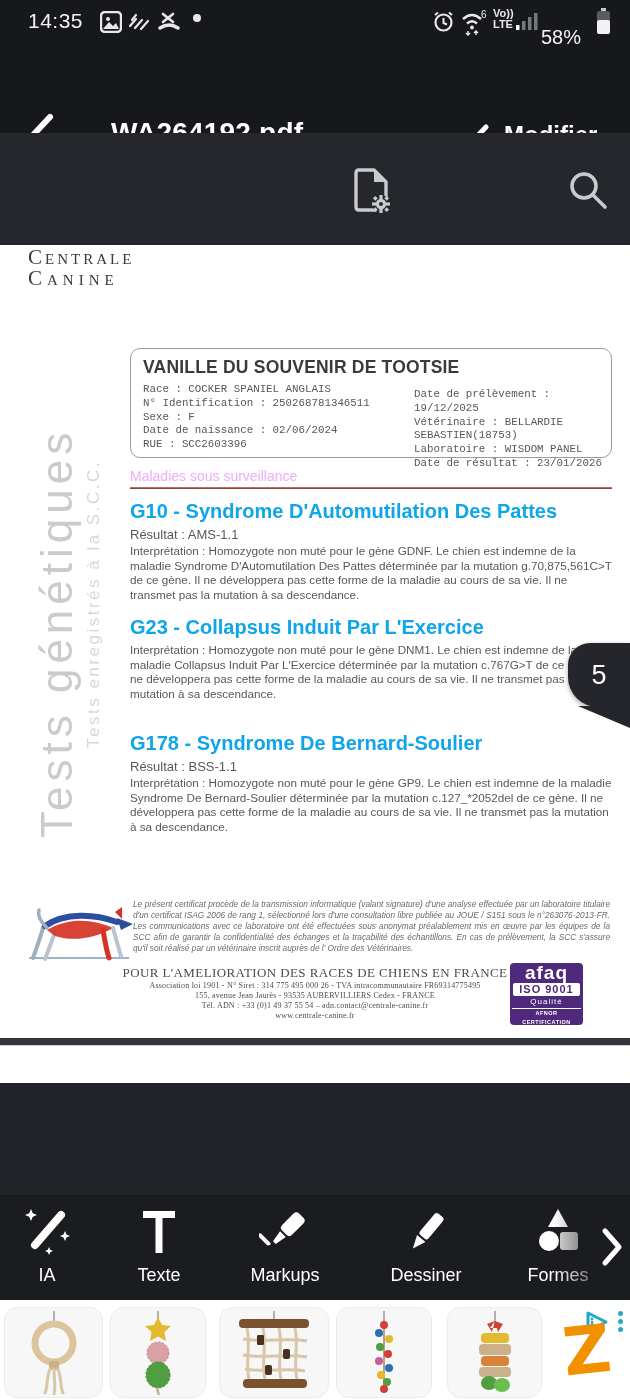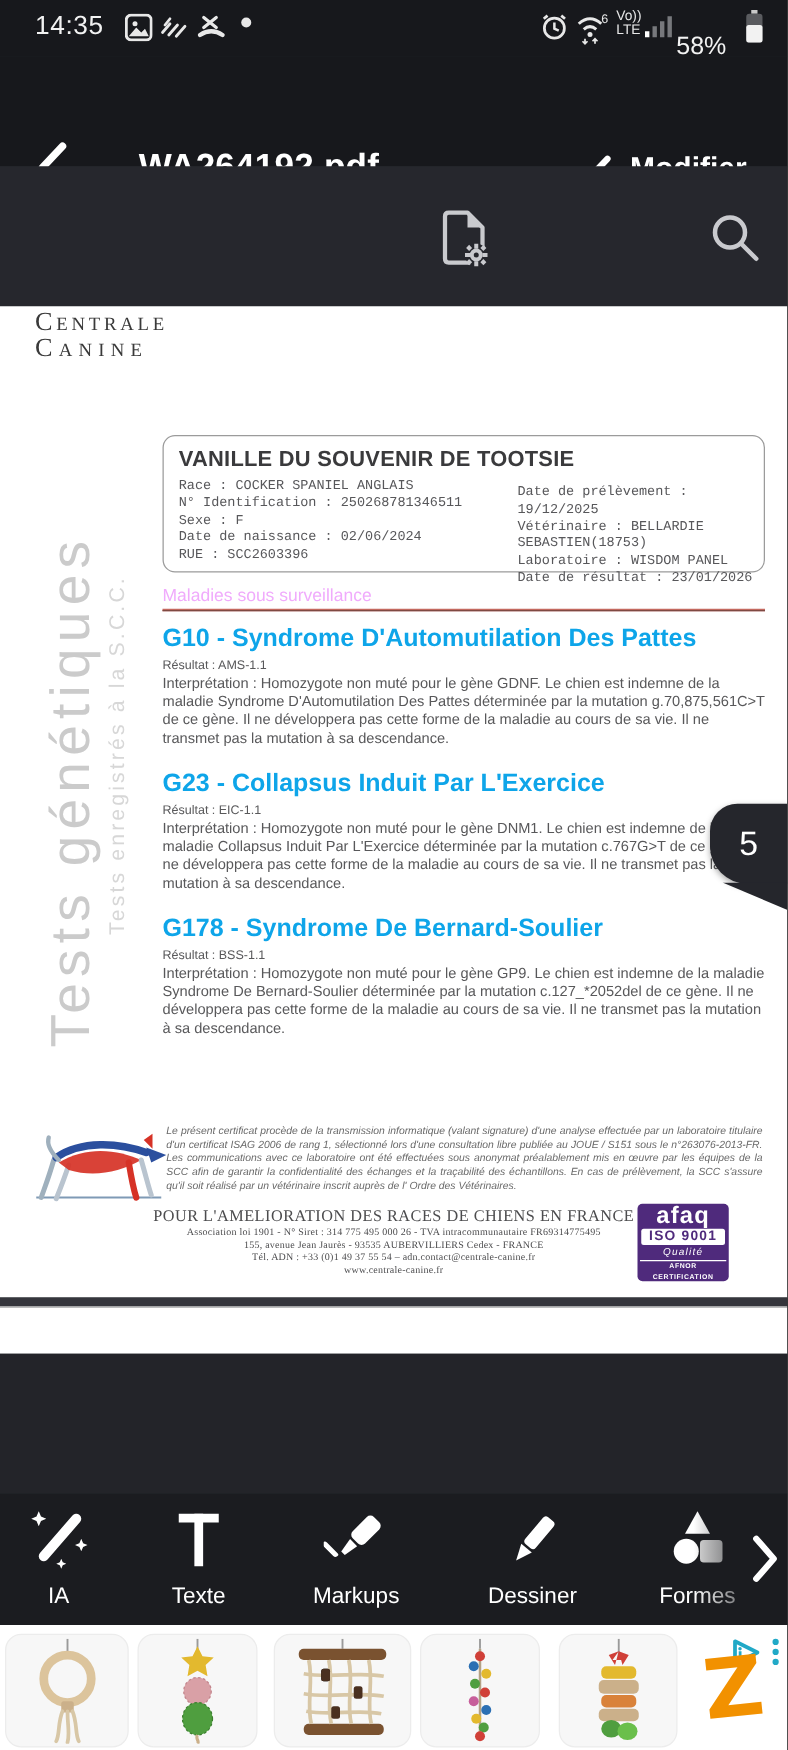--- a/index.html
+++ b/index.html
@@ -27,42 +27,42 @@
     font-size:17px;letter-spacing:2.5px;color:#d7d7d7;}
   .infobox{left:130px;top:348px;width:482px;height:110px;border:1px solid #9b9b9b;
     border-radius:10px;background:#fff;padding:8px 12px;}
   .infobox h1{margin:0;font-size:17.5px;font-weight:600;color:#3a3a3c;letter-spacing:.2px;}
   .fields{font-size:10.8px;line-height:13.8px;color:#57575a;margin-top:5px;font-family:Liberation Mono, monospace;}
   .fields.right{position:absolute;left:283px;top:34px;}
   .sec-head{left:130px;top:468px;font-size:14px;color:#f0abfc;}
   .sec-rule{left:130px;top:487px;width:482px;height:2px;background:#c4695f;border-bottom:1px solid #7e4a43;}
   .test{left:130px;width:483px;color:#58585a;}
   .test h2{margin:0 0 4px 0;font-size:20px;font-weight:700;color:#0ea5e9;}
-  .test .res{font-size:10px;margin-bottom:2px;}
+  .test .res{font-size:13px;margin-bottom:2px;}
   .test .interp{font-size:11.7px;line-height:14.6px;text-align:left;}
 
   
   .badge{left:568px;top:643px;width:62px;height:64px;background:#25262c;
     border-radius:22px 0 0 30px;color:#fff;display:flex;align-items:center;justify-content:center;
     font-size:27px;box-shadow:0 2px 5px rgba(0,0,0,.35);}
   .badge-tail{left:578px;top:706px;}
 
   
   .legal{left:133px;top:899px;width:477px;font-size:8.3px;line-height:10.9px;color:#6a6a6a;
     font-style:italic;text-align:justify;}
   .orgblock{left:85px;top:965px;width:460px;text-align:center;
     font-family:"Liberation Serif",serif;color:#4c4c4e;}
   .org1{font-size:13px;letter-spacing:.4px;}
   .orgs{font-size:8px;line-height:10px;letter-spacing:.2px;}
   .afaq{left:510px;top:963px;width:73px;height:62px;background:#4f2a7c;border-radius:4px;
     color:#fff;text-align:center;overflow:hidden;}
   .afaq .a1{font-size:19px;font-weight:700;line-height:20px;letter-spacing:1px;}
   .afaq .a2{background:#fff;color:#4f2a7c;font-weight:700;font-size:11px;line-height:13px;
     margin:0 3px;border-radius:2px;letter-spacing:1px;}
-  .afaq .a3{font-size:8px;line-height:11px;letter-spacing:1px;font-style:italic;}
+  .afaq .a3{font-size:8px;line-height:11px;letter-spacing:1px;}
   .afaq .a4{font-size:5.5px;line-height:9px;letter-spacing:.5px;border-top:1px solid #fff;
     margin:1px 2px 0;font-weight:700;}
 
   
   .gapline{left:0;top:1038px;width:630px;height:7px;background:#35363c;}
   .gapedge{left:0;top:1045px;width:630px;height:1px;background:#d0d0d0;}
   .nextpage{left:0;top:1046px;width:630px;height:37px;background:#fff;}
   .midback{left:0;top:1083px;width:630px;height:112px;background:#232429;}
 
   
@@ -117,21 +117,21 @@
       <line x1="20" y1="5" x2="17" y2="2.5" stroke="#e8e8e8" stroke-width="2.2"></line>
     </svg>
     <svg class="abs" style="left:459px;top:8px" width="30" height="28" viewBox="0 0 30 28">
       <path d="M4 11 Q13 3 22 11" fill="none" stroke="#e8e8e8" stroke-width="2.4"></path>
       <path d="M8 15.5 Q13 11 18 15.5" fill="none" stroke="#e8e8e8" stroke-width="2.4"></path>
       <circle cx="13" cy="19.5" r="2" fill="#e8e8e8"></circle>
       <text x="22" y="10" font-size="10" fill="#e8e8e8" font-family="Liberation Sans,sans-serif">6</text>
       <path d="M9 23 l0 4 m-2 -2 l2 2 l2 -2" stroke="#e8e8e8" stroke-width="1.4" fill="none"></path>
       <path d="M17 27 l0 -4 m-2 2 l2 -2 l2 2" stroke="#e8e8e8" stroke-width="1.4" fill="none"></path>
     </svg>
-    <span class="abs" style="left:493px;top:8px;font-size:11px;font-weight:400;line-height:11px;color:#e8e8e8">
+    <span class="abs" style="left:493px;top:8px;font-size:11px;font-weight:700;line-height:11px;color:#e8e8e8">
       <span>Vo))</span><br>
       <span>LTE</span>
     </span>
     <svg class="abs" style="left:516px;top:12px" width="22" height="18" viewBox="0 0 22 18">
       <rect x="0" y="13" width="3.5" height="5" fill="#ffffff"></rect>
       <rect x="6" y="9" width="3.5" height="9" fill="#77787c"></rect>
       <rect x="12" y="5" width="3.5" height="13" fill="#77787c"></rect>
       <rect x="18" y="1" width="3.5" height="17" fill="#77787c"></rect>
     </svg>
     <span class="abs pct">58%</span>
@@ -210,21 +210,20 @@
   <div class="abs sec-rule"></div>
 
   <div class="abs test" style="top:500px">
     <h2>G10 - Syndrome D'Automutilation Des Pattes</h2>
     <div class="res">Résultat : AMS-1.1</div>
     <div class="interp">Interprétation : Homozygote non muté pour le gène GDNF. Le chien est indemne de la maladie Syndrome D'Automutilation Des Pattes déterminée par la mutation g.70,875,561C&gt;T de ce gène. Il ne développera pas cette forme de la maladie au cours de sa vie. Il ne transmet pas la mutation à sa descendance.</div>
   </div>
 
   <div class="abs test" style="top:616px">
     <h2>G23 - Collapsus Induit Par L'Exercice</h2>
-    <div class="res">Résultat : EIC-1.1</div>
     <div class="interp">Interprétation : Homozygote non muté pour le gène DNM1. Le chien est indemne de la maladie Collapsus Induit Par L'Exercice déterminée par la mutation c.767G&gt;T de ce gène. Il ne développera pas cette forme de la maladie au cours de sa vie. Il ne transmet pas la mutation à sa descendance.</div>
   </div>
 
   <div class="abs test" style="top:732px">
     <h2>G178 - Syndrome De Bernard-Soulier</h2>
     <div class="res">Résultat : BSS-1.1</div>
     <div class="interp">Interprétation : Homozygote non muté pour le gène GP9. Le chien est indemne de la maladie Syndrome De Bernard-Soulier déterminée par la mutation c.127_*2052del de ce gène. Il ne développera pas cette forme de la maladie au cours de sa vie. Il ne transmet pas la mutation à sa descendance.</div>
   </div>
 
   <div class="abs badge">

